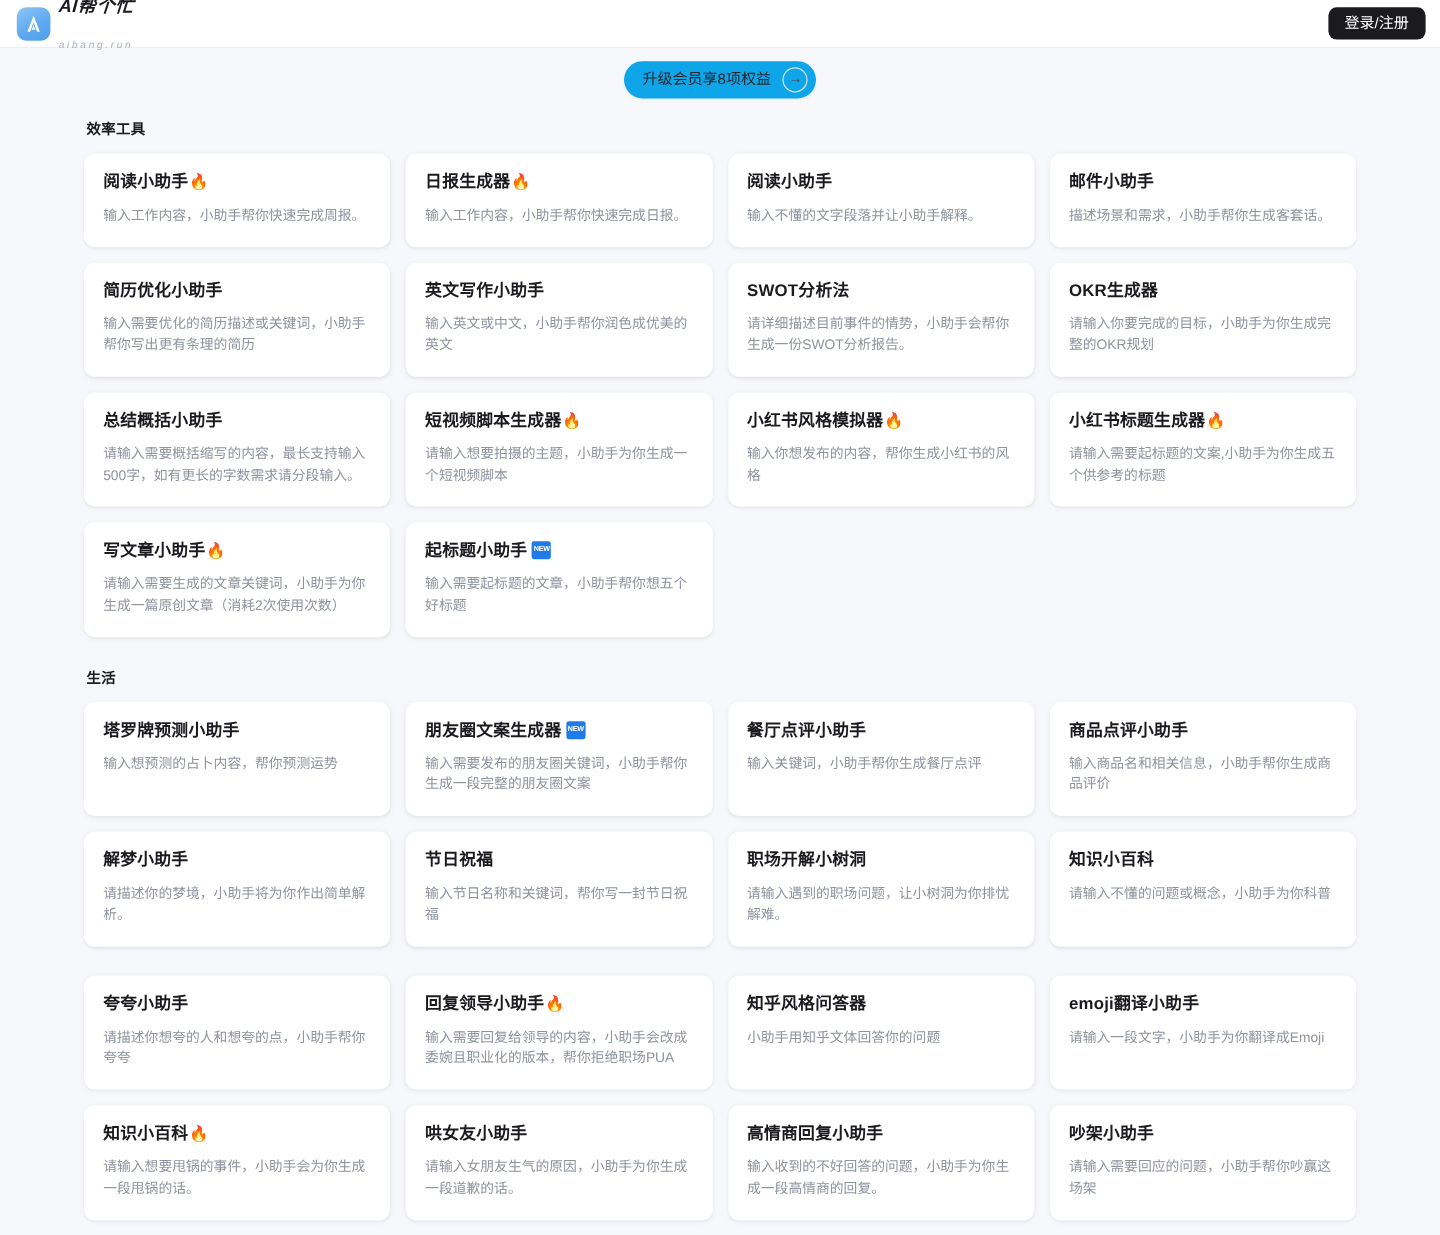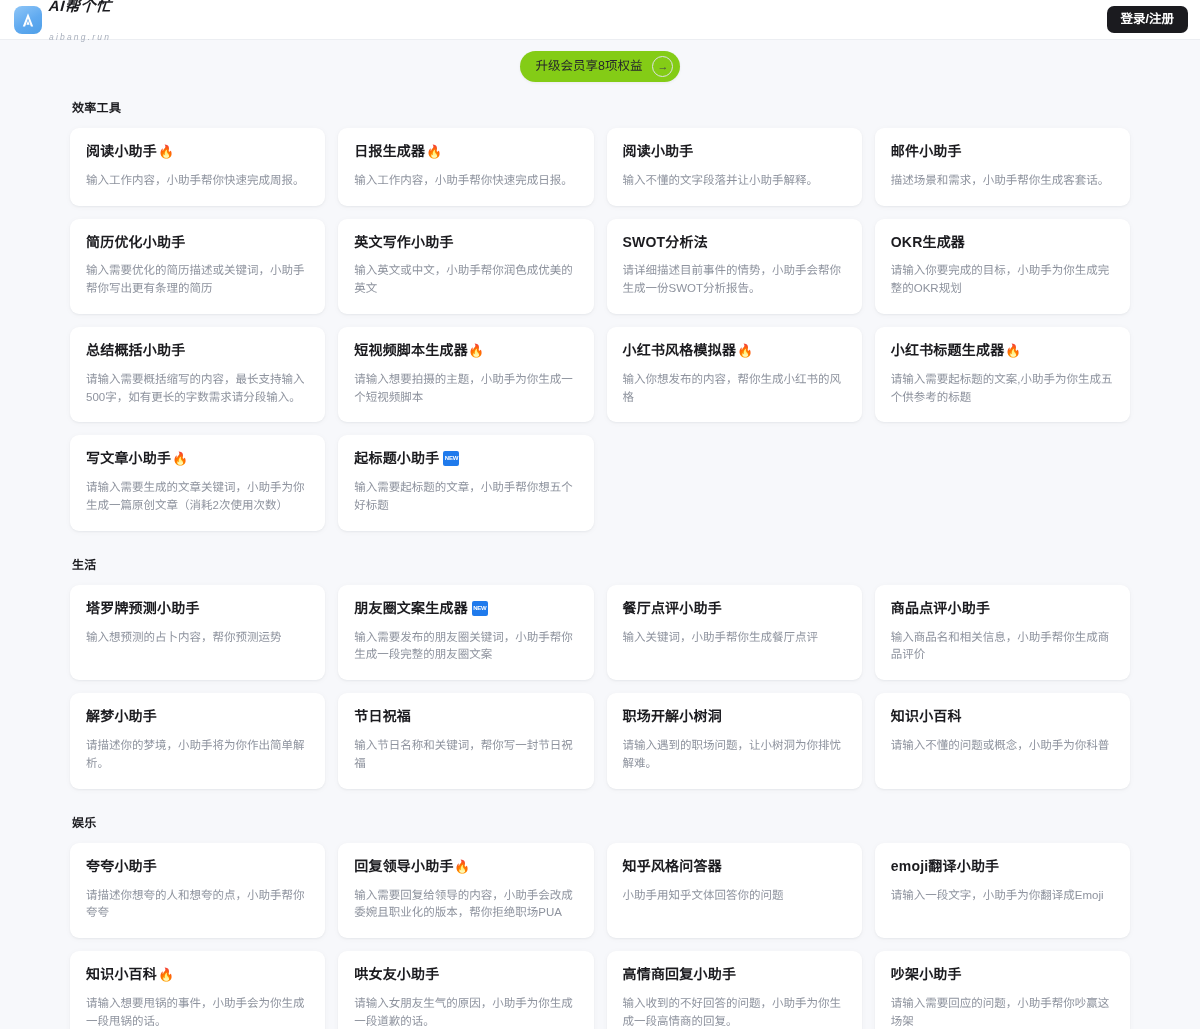--- a/index.html
+++ b/index.html
@@ -71,39 +71,39 @@
     margin-top: 20px;
     font-style: italic;
   }
 
   .login-btn {
     background: #1b1b1f;
     color: #ffffff;
     border: none;
     border-radius: 7px;
     font-size: 12.5px;
-    font-weight: 700;
+    font-weight: 400;
     padding: 7px 14px;
     cursor: pointer;
     font-family: inherit;
     line-height: 1;
   }
 
   
   .upgrade-wrap {
     display: flex;
     justify-content: center;
     padding-top: 11px;
   }
 
   .upgrade-pill {
     display: inline-flex;
     align-items: center;
     gap: 10px;
-    background: #84cc16;
+    background: #0ea5e9;
     border-radius: 999px;
     padding: 5px 7px 5px 16px;
     box-shadow: 0 1px 3px rgba(20, 25, 40, 0.06);
     cursor: pointer;
   }
 
   .upgrade-text {
     font-size: 12.5px;
     color: #26272b;
     line-height: 1;
@@ -370,21 +370,20 @@
           <div class="card">
             <div class="card-title">
               <span>知识小百科</span>
             </div>
             <div class="card-desc">请输入不懂的问题或概念，小助手为你科普</div>
           </div>
         </div>
       </div>
       <div class="gap-sections"></div>
       <div class="section">
-        <div class="section-title">娱乐</div>
         <div class="grid">
           <div class="card">
             <div class="card-title">
               <span>夸夸小助手</span>
             </div>
             <div class="card-desc">请描述你想夸的人和想夸的点，小助手帮你夸夸</div>
           </div>
           <div class="card">
             <div class="card-title">
               <span>回复领导小助手</span>

